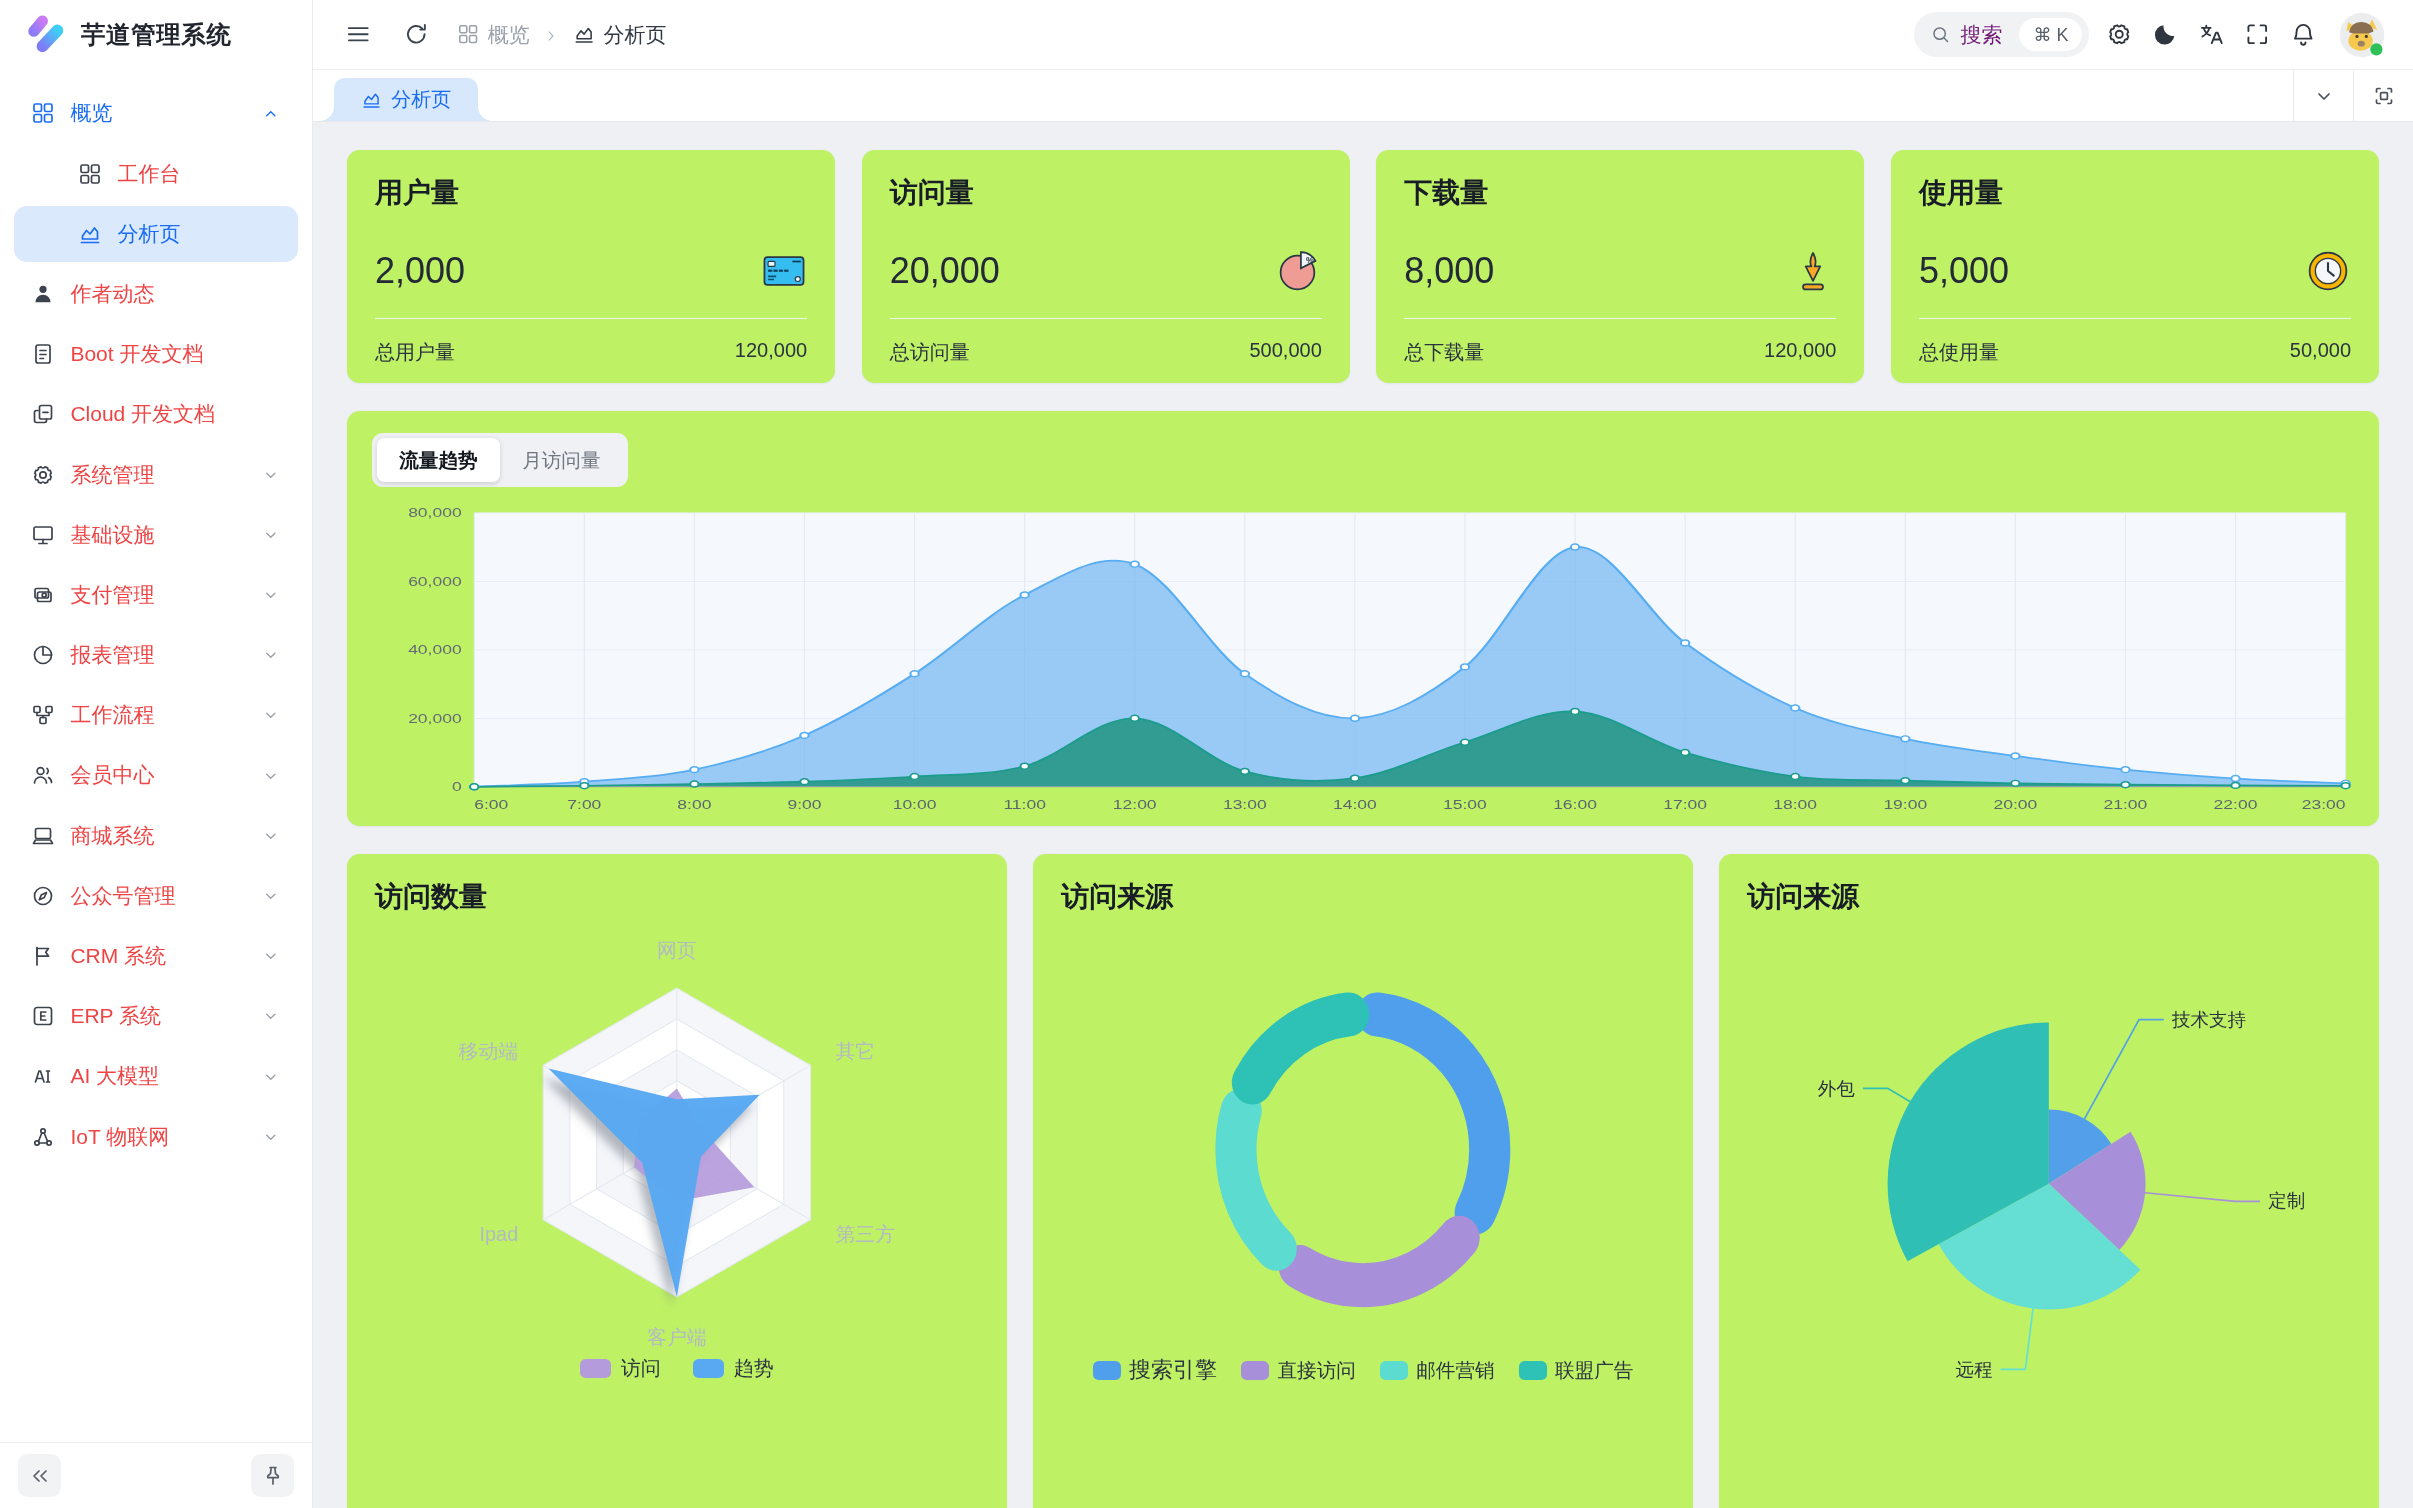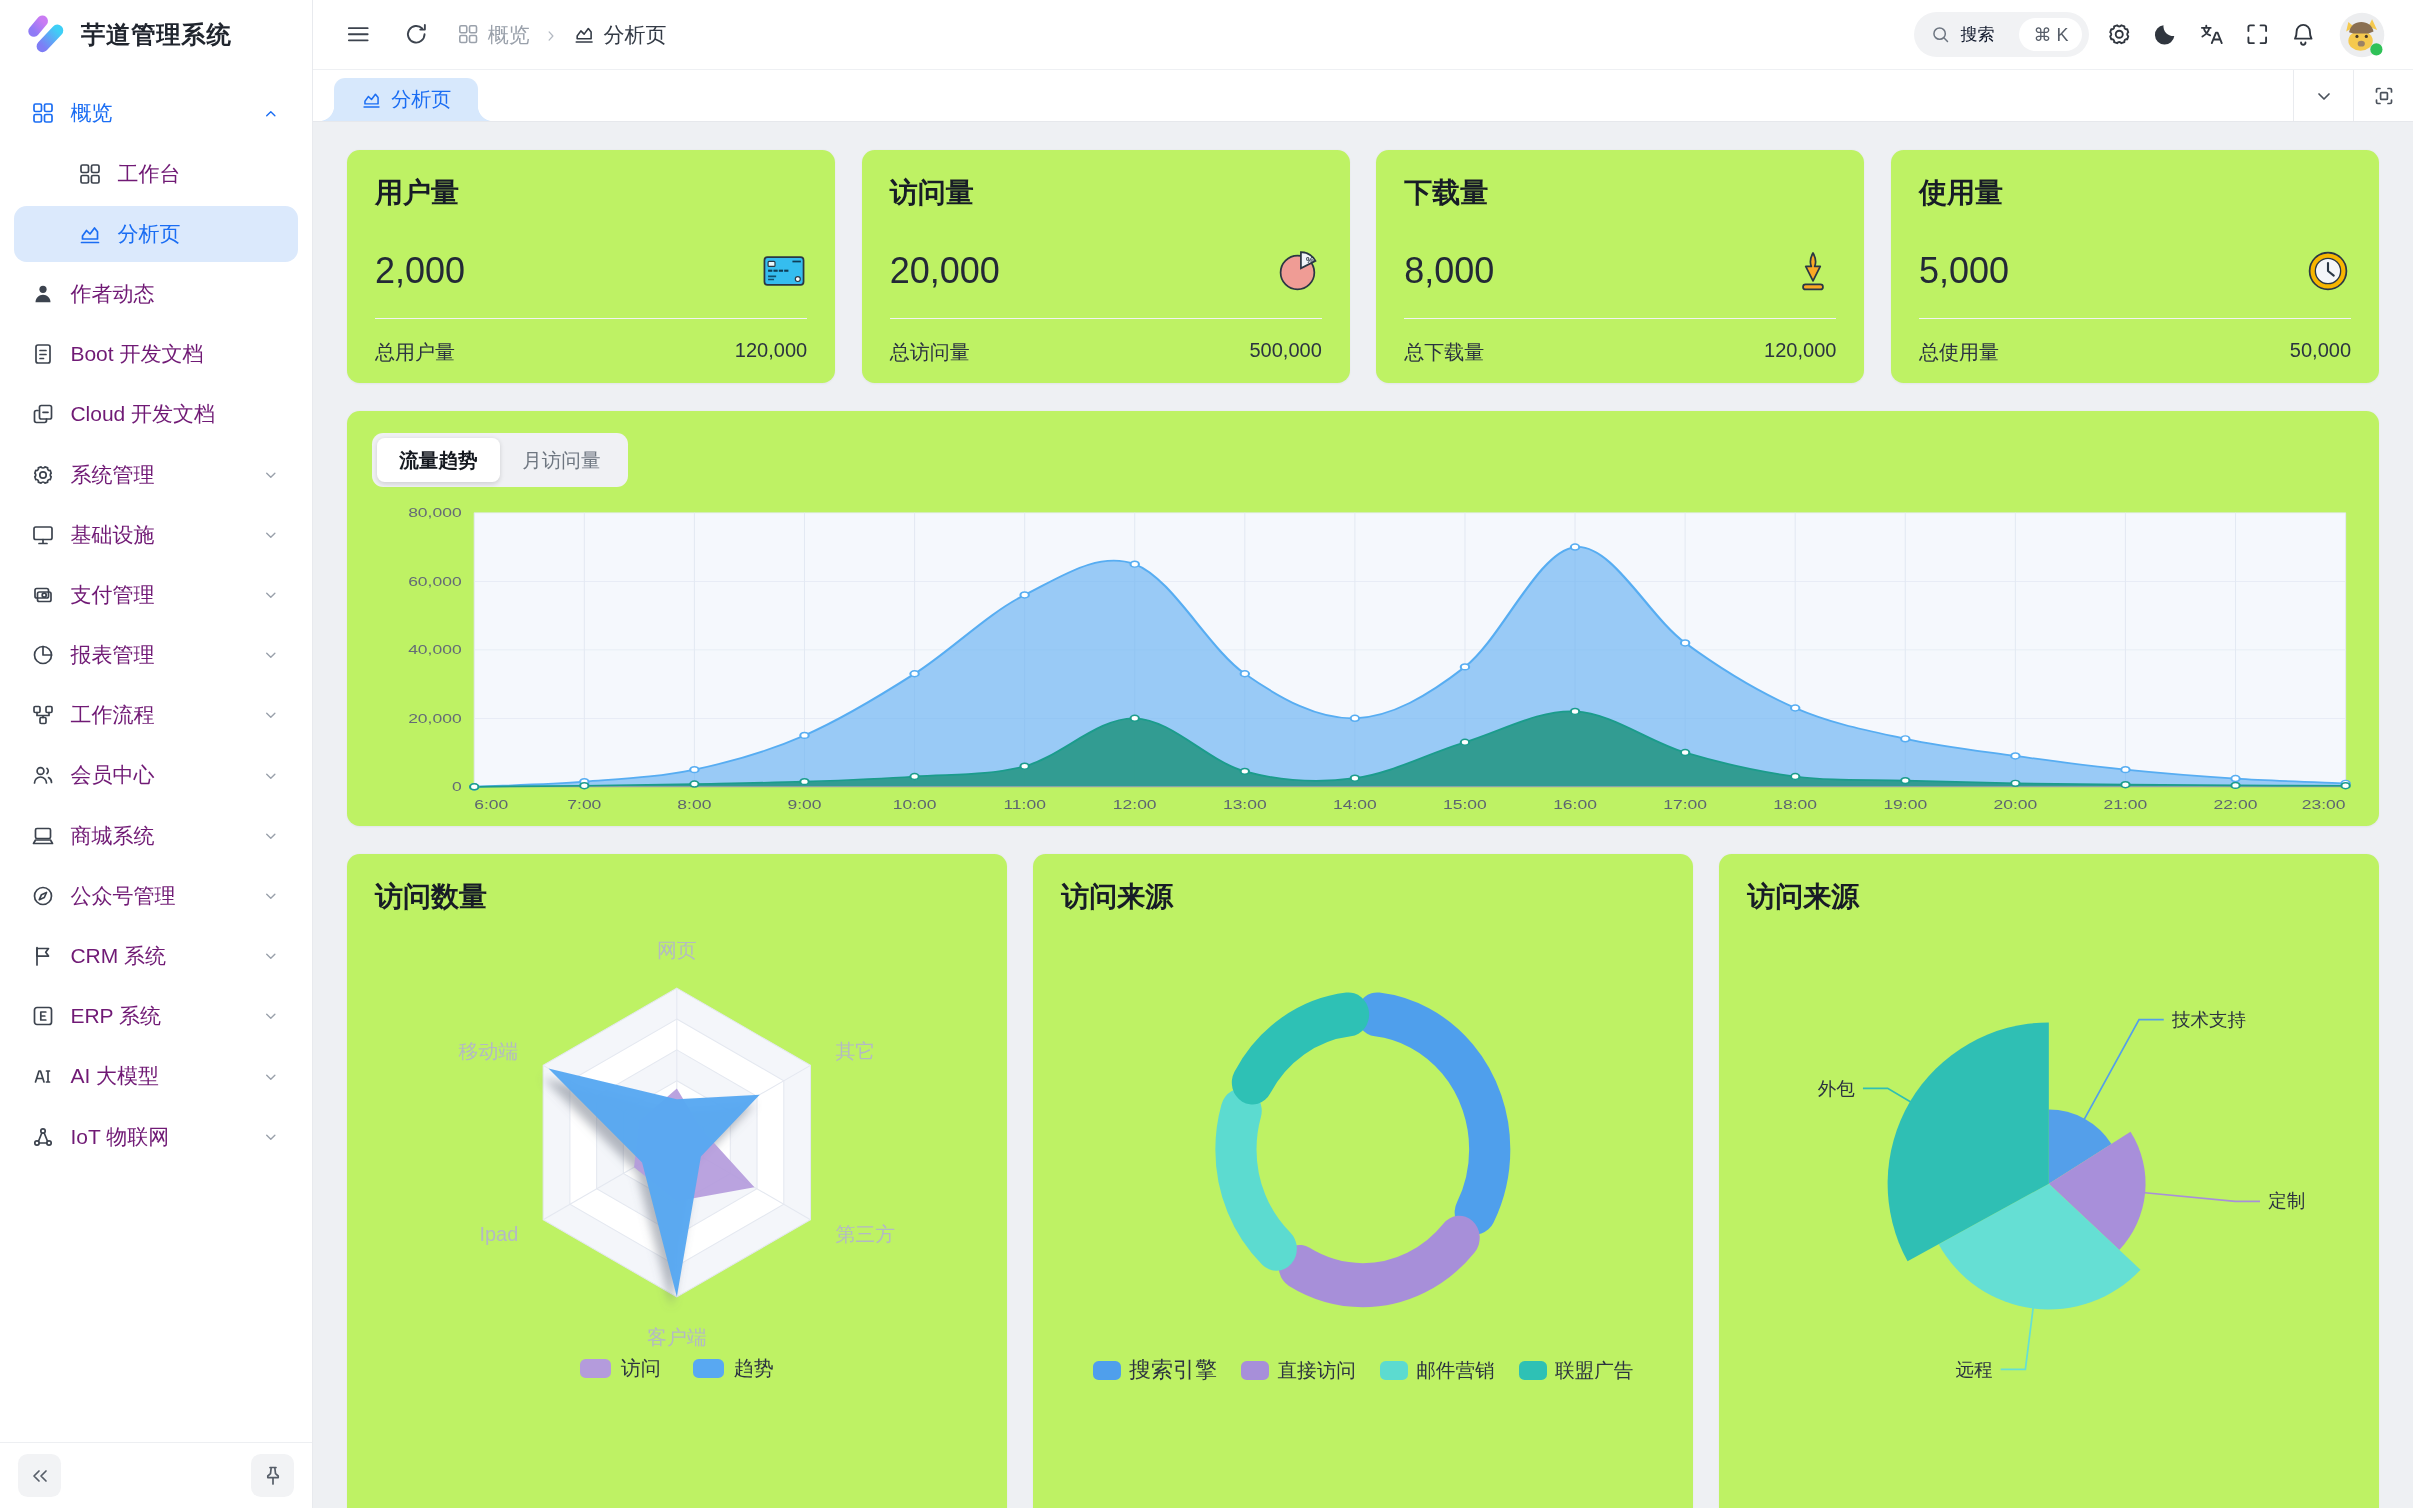--- a/index.html
+++ b/index.html
@@ -8,21 +8,21 @@
   .app { display:flex; width:100%; height:100%; }
 
   
   .sidebar { width:313px; min-width:313px; background:#fff; border-right:0.7px solid #e8eaee;
     display:flex; flex-direction:column; }
   .logo-row { height:70px; display:flex; align-items:center; gap:14px; padding:0 25px; cursor:pointer; }
   .logo-row svg.logo { width:42px; height:42px; }
   .app-title { font-size:24.4px; font-weight:700; color:#20252e; letter-spacing:0.7px; }
   .side-nav { flex:1; padding:11.2px 11.2px 0; overflow:hidden; }
   .nav-item { height:56px; margin:4.2px 2.8px; display:flex; align-items:center; gap:15.4px;
-    padding:0 17px; border-radius:12.6px; font-size:21px; color:#701a75; cursor:pointer; }
+    padding:0 17px; border-radius:12.6px; font-size:21px; color:#ef4444; cursor:pointer; }
   .nav-item .icn { width:24px; height:24px; flex:none; color:#3c434e; }
   .nav-item .lbl { white-space:nowrap; }
   .nav-item .sp { flex:1; }
   .nav-item .chev { width:19.6px; height:19.6px; color:#9aa1ab; }
   .nav-item.child { padding-left:64px; }
   .nav-item.primary { color:#1a6df3; }
   .nav-item.primary .icn, .nav-item.primary .chev { color:#1a6df3; }
   .nav-item.active { background:#dbe9fc; color:#1a6df3; font-weight:500; }
   .nav-item.active .icn { color:#1a6df3; }
   .sidebar-footer { height:66px; border-top:0.7px solid #edeff2; display:flex; align-items:center;
@@ -41,21 +41,21 @@
   .breadcrumb { display:flex; align-items:center; gap:12.6px; font-size:21px; }
   .crumb { display:flex; align-items:center; gap:8.4px; cursor:pointer; }
   .crumb .icn { width:22.3px; height:22.3px; }
   .crumb.dim { color:#9aa1ab; }
   .crumb.cur { color:#333a45; }
   .bc-sep { width:18px; height:18px; color:#b3b9c2; }
   .topbar-right { margin-left:auto; display:flex; align-items:center; gap:7px; }
   .search-pill { height:45px; width:175px; background:#f1f2f4; border-radius:698px; display:flex;
     align-items:center; gap:9.8px; padding:0 7px 0 15.4px; cursor:pointer; }
   .search-pill .icn { width:21px; height:21px; color:#6d7580; }
-  .search-text { font-size:17px; color:#0f172a; flex:1; }
+  .search-text { font-size:21px; color:#701a75; flex:1; }
   .kbd { background:#fff; border-radius:698px; padding:5.6px 14px; font-size:18px; color:#565d68; }
   .top-icon { width:46px; height:46px; border:none; background:transparent; color:#30363f;
     display:grid; place-items:center; cursor:pointer; border-radius:50%; }
   .top-icon svg { width:26.5px; height:26.5px; }
   .avatar { width:46px; height:46px; border-radius:50%; position:relative; cursor:pointer; margin-left:5.6px; }
   .avatar svg { width:46px; height:46px; display:block; }
 
   
   .tabbar { height:52px; background:#fff; border-bottom:0.7px solid #e6e8ec; display:flex;
     align-items:flex-end; padding-left:21px; }

